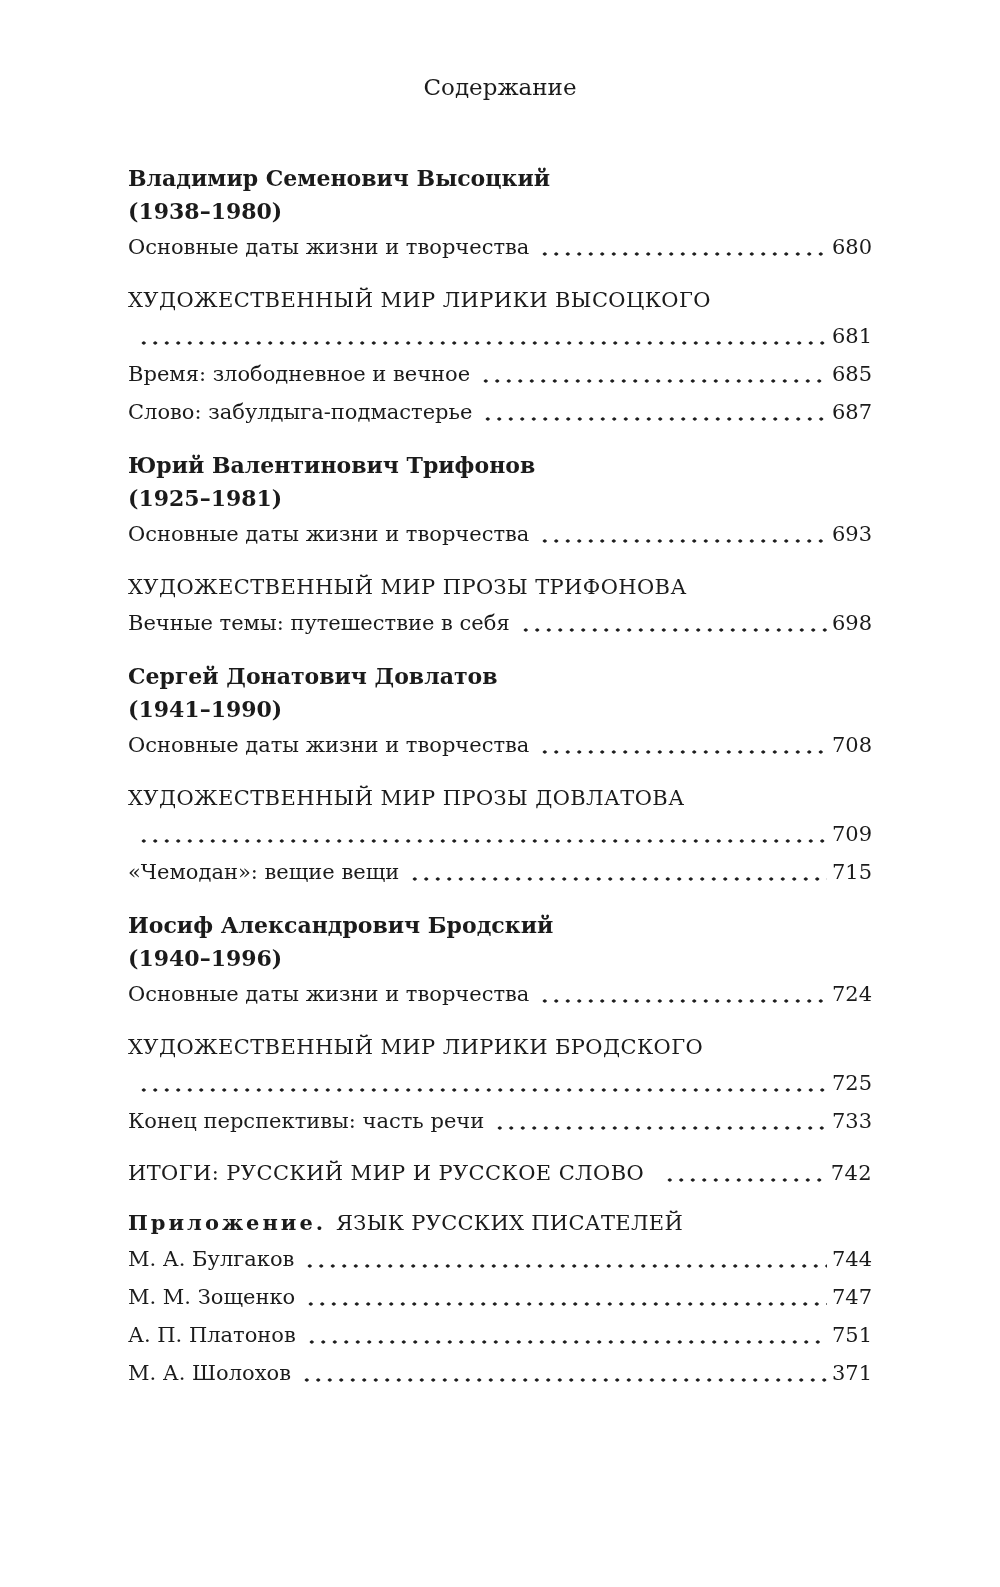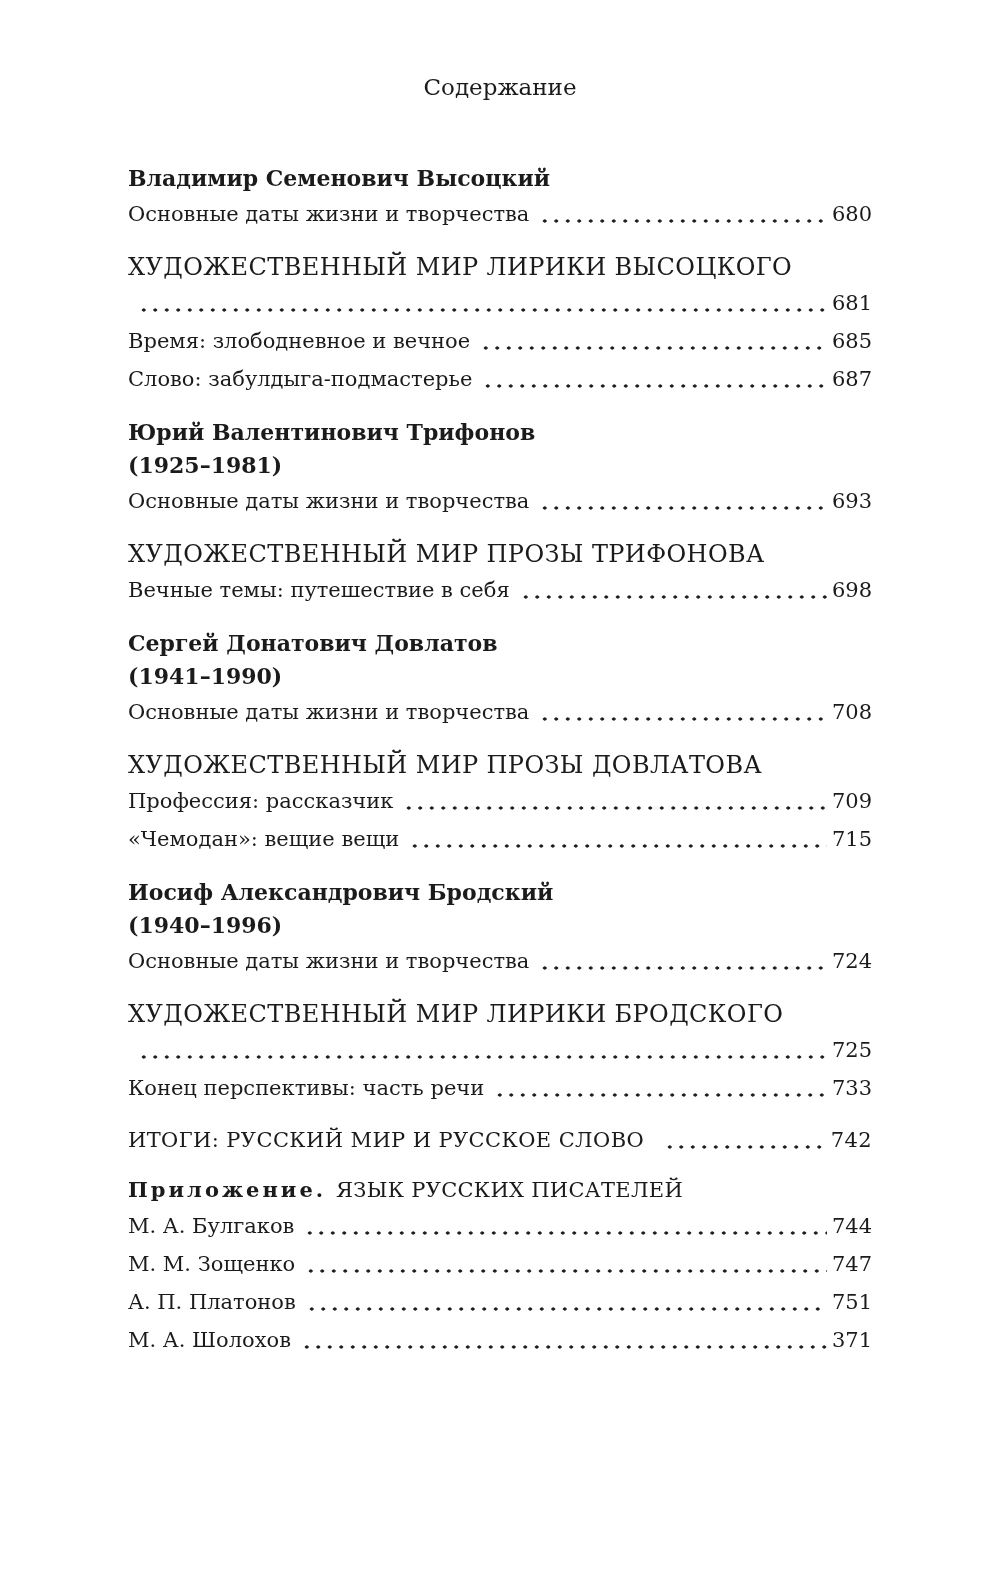--- a/index.html
+++ b/index.html
@@ -26,21 +26,21 @@
   .section { margin-top: 18px; }
   .section.first { margin-top: 58px; }
   .section.totals, .section.appendix { margin-top: 14px; }
 
   .heading { line-height: 33px; }
   .section.author .heading {
     font-weight: bold;
     font-size: 22px;
   }
   .section.caps .heading {
-    font-size: 24px;
+    font-size: 21px;
     letter-spacing: 0.4px;
   }
   .section.appendix .heading {
     font-size: 21px;
     letter-spacing: 0.3px;
   }
   .appendix-prefix {
     font-weight: bold;
     letter-spacing: 3px;
     margin-right: 10px;
@@ -67,20 +67,21 @@
 </head>
 <body>
 
 <div class="page">
   <div class="content">
     <div class="doc-title">Содержание</div>
     <div id="toc">
         <div class="section author first">
           <div class="heading">
             <div class="h-line">Владимир Семенович Высоцкий</div>
+            <div class="h-line">(1938–1980)</div>
           </div>
           <div class="entry">
             <span class="entry-label">Основные даты жизни и творчества</span>
             <span class="leader"></span>
             <span class="page-num">680</span>
           </div>
         </div>
         <div class="section caps">
           <div class="heading">
             <div class="h-line">ХУДОЖЕСТВЕННЫЙ МИР ЛИРИКИ ВЫСОЦКОГО</div>
@@ -130,21 +131,20 @@
             <span class="entry-label">Основные даты жизни и творчества</span>
             <span class="leader"></span>
             <span class="page-num">708</span>
           </div>
         </div>
         <div class="section caps">
           <div class="heading">
             <div class="h-line">ХУДОЖЕСТВЕННЫЙ МИР ПРОЗЫ ДОВЛАТОВА</div>
           </div>
           <div class="entry">
-            <span class="entry-label">Профессия: рассказчик</span>
             <span class="leader"></span>
             <span class="page-num">709</span>
           </div>
           <div class="entry">
             <span class="entry-label">«Чемодан»: вещие вещи</span>
             <span class="leader"></span>
             <span class="page-num">715</span>
           </div>
         </div>
         <div class="section author">

